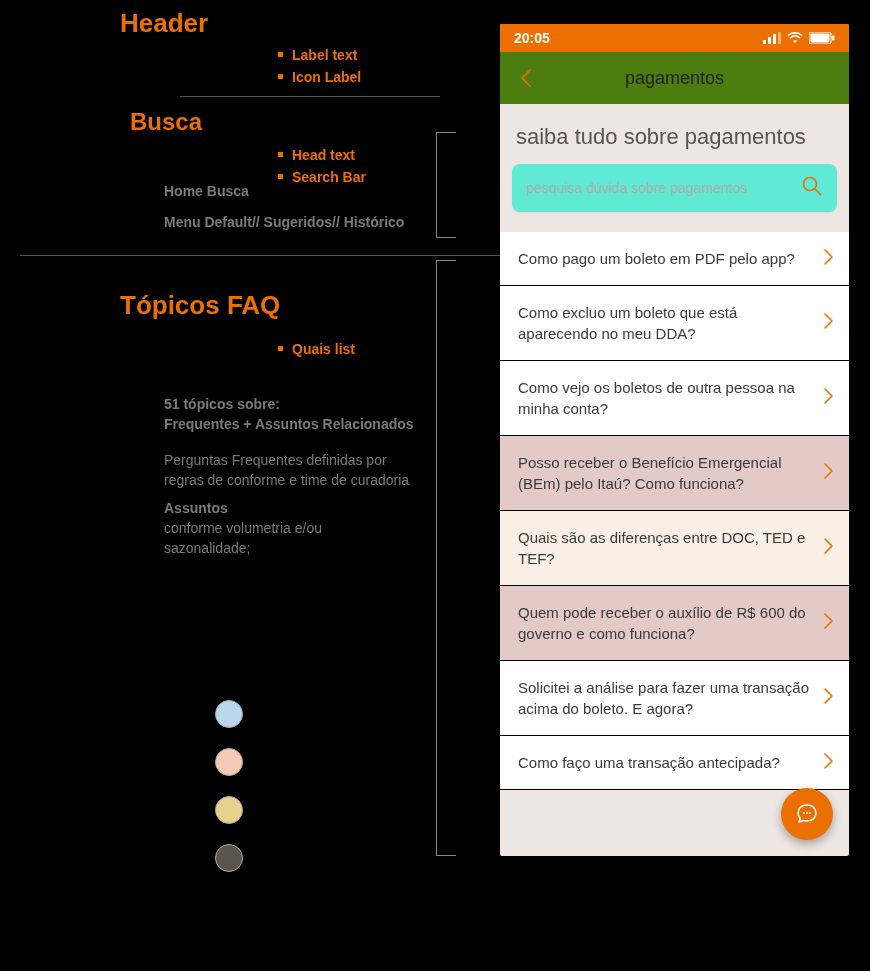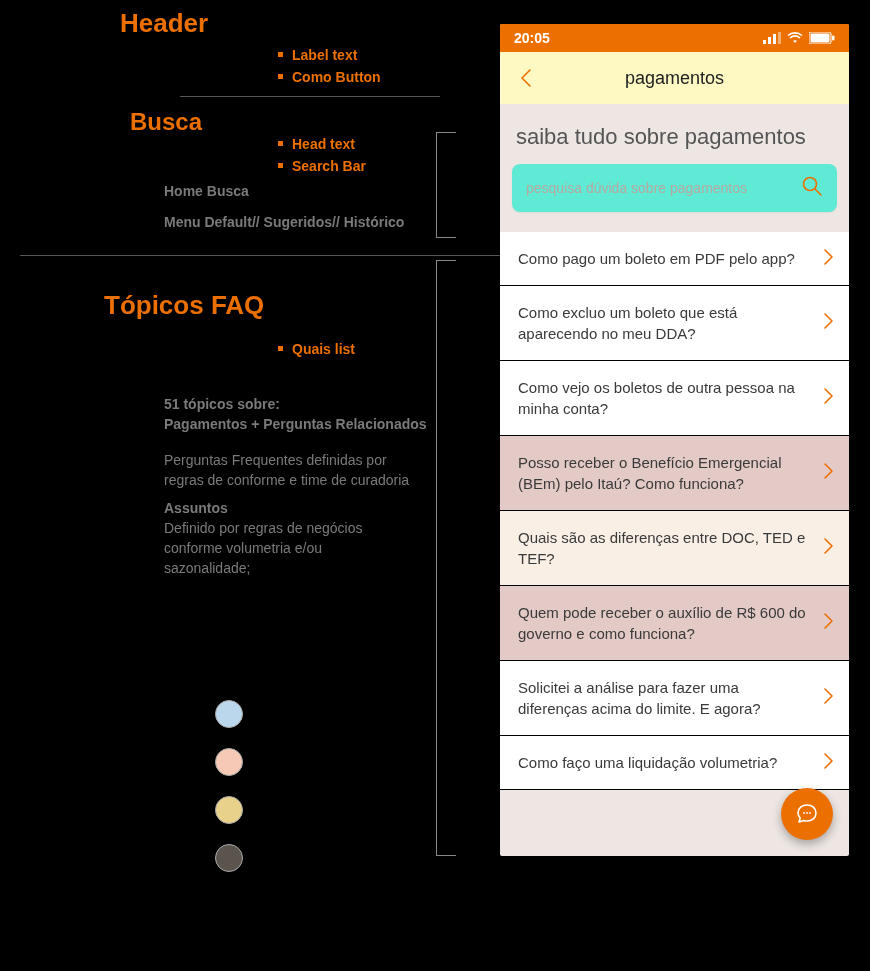--- a/index.html
+++ b/index.html
@@ -22,21 +22,21 @@
   .swatch { width:28px; height:28px; border-radius:50%; border:1px solid #aaa; }
   .swatches { position:absolute; left:195px; top:700px; display:flex; flex-direction:column; gap:20px; }
 
   
   .phone { position:absolute; left:500px; top:24px; width:349px; height:832px; background:#EDE6E3; overflow:hidden; border-radius:2px; }
   .status-bar { height:28px; background:#EC7000; color:#fff; display:flex; align-items:center; justify-content:space-between; padding:0 14px; font-size:14px; font-weight:600; }
   .status-icons { display:flex; align-items:center; gap:6px; }
   .signal-icon, .wifi-icon, .battery-icon { display:inline-block; }
   .signal-icon svg, .wifi-icon svg, .battery-icon svg { display:block; }
 
-  .nav-bar { height:52px; background:#fef9c3; display:flex; align-items:center; position:relative; }
+  .nav-bar { height:52px; background:#4d7c0f; display:flex; align-items:center; position:relative; }
   .back-btn { position:absolute; left:14px; top:50%; transform:translateY(-50%); width:24px; height:24px; display:flex; align-items:center; justify-content:center; }
   .nav-title { flex:1; text-align:center; color:#222; font-size:18px; font-weight:400; }
 
   .hero { padding:20px 18px 14px 16px; }
   .hero-title { color:#555; font-size:22px; font-weight:300; }
 
   .search-card { margin:0 12px 20px 12px; background:#5eead4; border-radius:8px; height:48px; display:flex; align-items:center; padding:0 14px; box-shadow:0 1px 2px rgba(0,0,0,.06); }
   .search-card input { flex:1; border:none; outline:none; font-size:14px; color:#555; background:transparent; }
   .search-card input::placeholder { color:#b7a9a1; }
   .search-icon { color:#EC7000; }
@@ -55,50 +55,49 @@
 </head>
 <body>
 
 <div class="canvas">
 
   <div class="docs">
 
     <div style="position:absolute; left:100px; top:8px;" class="section-title">Header</div>
     <ul class="bullet-list" style="position:absolute; left:258px; top:44px;">
       <li>Label text</li>
-      <li>Como Button</li>
+      <li>Icon Label</li>
     </ul>
     <div class="hr" style="position:absolute; left:160px; top:96px; width:260px;"></div>
 
     <div style="position:absolute; left:110px; top:108px;" class="section-title small">Busca</div>
-    <ul class="bullet-list" style="position:absolute; left:258px; top:133px;">
+    <ul class="bullet-list" style="position:absolute; left:258px; top:144px;">
       <li>Head text</li>
       <li>Search Bar</li>
     </ul>
     <div class="note" style="position:absolute; left:144px; top:181px;">Home Busca</div>
     <div class="note" style="position:absolute; left:144px; top:212px;">Menu Default// Sugeridos// Histórico</div>
 
     <div class="hr" style="position:absolute; left:0; top:255px; width:500px;"></div>
 
-    <div style="position:absolute; left:84px; top:290px;" class="section-title">Tópicos FAQ</div>
+    <div style="position:absolute; left:100px; top:290px;" class="section-title">Tópicos FAQ</div>
     <ul class="bullet-list" style="position:absolute; left:258px; top:338px;">
       <li>Quais list</li>
     </ul>
 
     <div class="note" style="position:absolute; left:144px; top:394px;">
       <div>51 tópicos sobre:</div>
-      <div>Pagamentos + Perguntas Relacionados</div>
+      <div>Frequentes + Assuntos Relacionados</div>
     </div>
     <div class="note light" style="position:absolute; left:144px; top:450px;">
       <div>Perguntas Frequentes definidas por</div>
       <div>regras de conforme e time de curadoria</div>
     </div>
     <div class="note light" style="position:absolute; left:144px; top:498px;">
       <div style="font-weight:600;">Assuntos</div>
-      <div>Definido por regras de negócios</div>
       <div>conforme volumetria e/ou</div>
       <div>sazonalidade;</div>
     </div>
 
     <div class="bracket" style="left:416px; top:132px; width:20px; height:106px;"></div>
     <div class="bracket" style="left:416px; top:260px; width:20px; height:596px;"></div>
 
     <div class="swatches">
       <div class="swatch" style="background:#BBD7EC"></div>
       <div class="swatch" style="background:#F6C9B7"></div>
@@ -190,27 +189,27 @@
               <path d="M2 2 L9 9 L2 16" stroke="#EC7000" stroke-width="1.6" fill="none" stroke-linecap="round" stroke-linejoin="round"></path>
             </svg></span>
         </div>
         <div class="faq-item alt1">
           <div class="faq-text">Quem pode receber o auxílio de R$ 600 do governo e como funciona?</div>
           <span class="faq-chevron"><svg width="12" height="18" viewBox="0 0 12 18">
               <path d="M2 2 L9 9 L2 16" stroke="#EC7000" stroke-width="1.6" fill="none" stroke-linecap="round" stroke-linejoin="round"></path>
             </svg></span>
         </div>
         <div class="faq-item ">
-          <div class="faq-text">Solicitei a análise para fazer uma diferenças acima do limite. E agora?</div>
-          <span class="faq-chevron"><svg width="12" height="18" viewBox="0 0 12 18">
-              <path d="M2 2 L9 9 L2 16" stroke="#EC7000" stroke-width="1.6" fill="none" stroke-linecap="round" stroke-linejoin="round"></path>
-            </svg></span>
-        </div>
-        <div class="faq-item ">
-          <div class="faq-text">Como faço uma liquidação volumetria?</div>
+          <div class="faq-text">Solicitei a análise para fazer uma transação acima do boleto. E agora?</div>
+          <span class="faq-chevron"><svg width="12" height="18" viewBox="0 0 12 18">
+              <path d="M2 2 L9 9 L2 16" stroke="#EC7000" stroke-width="1.6" fill="none" stroke-linecap="round" stroke-linejoin="round"></path>
+            </svg></span>
+        </div>
+        <div class="faq-item ">
+          <div class="faq-text">Como faço uma transação antecipada?</div>
           <span class="faq-chevron"><svg width="12" height="18" viewBox="0 0 12 18">
               <path d="M2 2 L9 9 L2 16" stroke="#EC7000" stroke-width="1.6" fill="none" stroke-linecap="round" stroke-linejoin="round"></path>
             </svg></span>
         </div>
       </div>
 
     <div class="fab">
       <svg width="26" height="26" viewBox="0 0 26 26">
         <path d="M4 12 C4 7 8 4 13 4 C18 4 22 7 22 12 C22 17 18 20 13 20 C11.8 20 10.6 19.8 9.6 19.4 L5 21 L6.2 17 C4.8 15.6 4 13.9 4 12 Z" stroke="#fff" stroke-width="1.6" fill="none" stroke-linejoin="round"></path>
         <circle cx="10" cy="12" r="0.9" fill="#fff"></circle>

